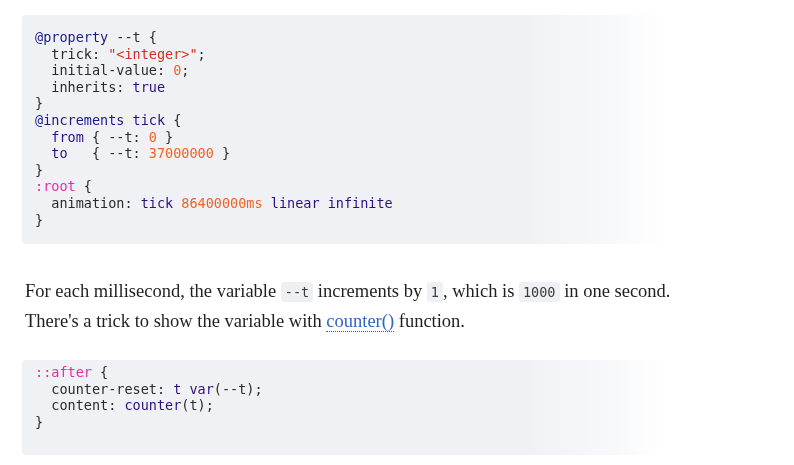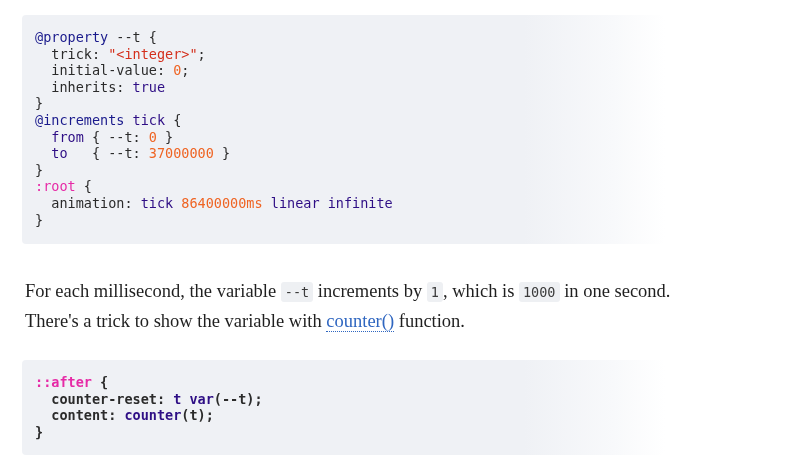--- a/index.html
+++ b/index.html
@@ -26,21 +26,21 @@
     }
     .code-block pre {
       margin: 0;
       font-family: "DejaVu Sans Mono", "Liberation Mono", monospace;
       font-size: 13.5px;
       line-height: 16.6px;
       color: #2b2b2b;
       white-space: pre;
     }
     #block1 { top: 15px; height: 229px; padding-top: 14px; }
-    #block2 { top: 360px; height: 95px; padding-top: 14px; font-weight: bold; }
+    #block2 { top: 360px; height: 95px; padding-top: 4px; }
 
     .kw-at  { color: #1a1a8c; font-weight: normal; }
     .kw     { color: #2e0e85; }
     .str    { color: #d42f1c; }
     .num    { color: #ef6423; }
     .sel    { color: #e62aa6; }
     .plain  { color: #2b2b2b; }
 
     .para {
       position: absolute;

